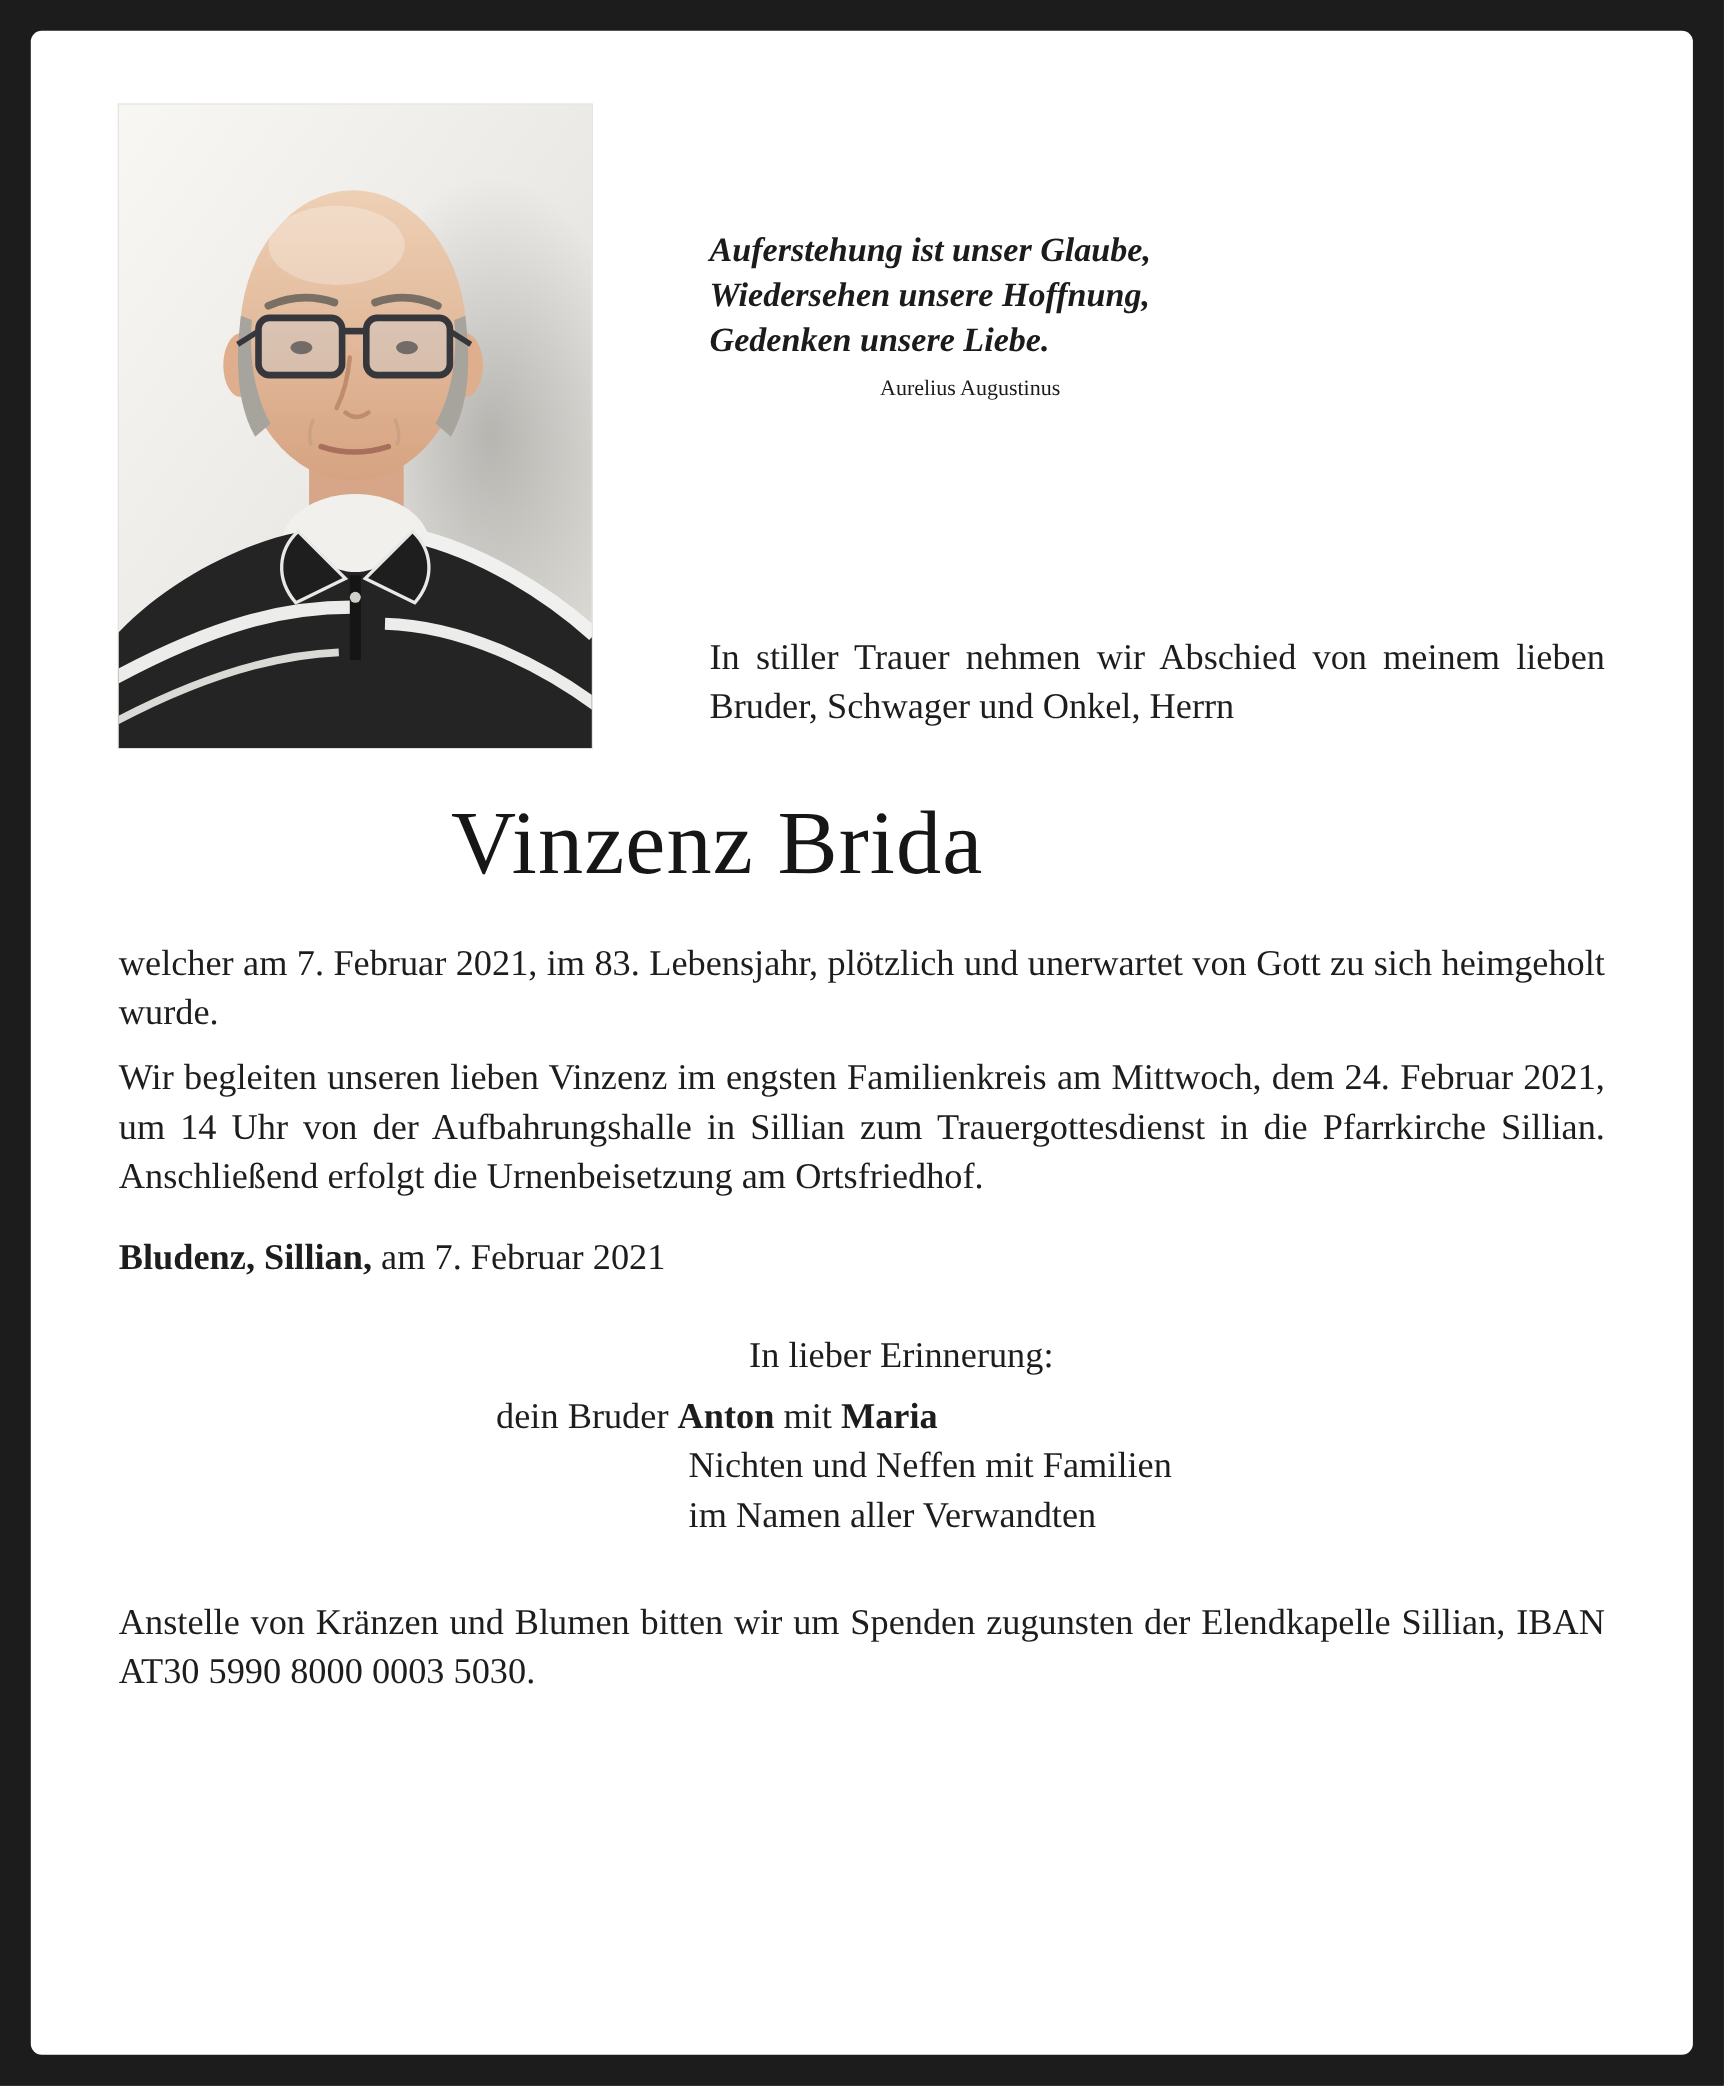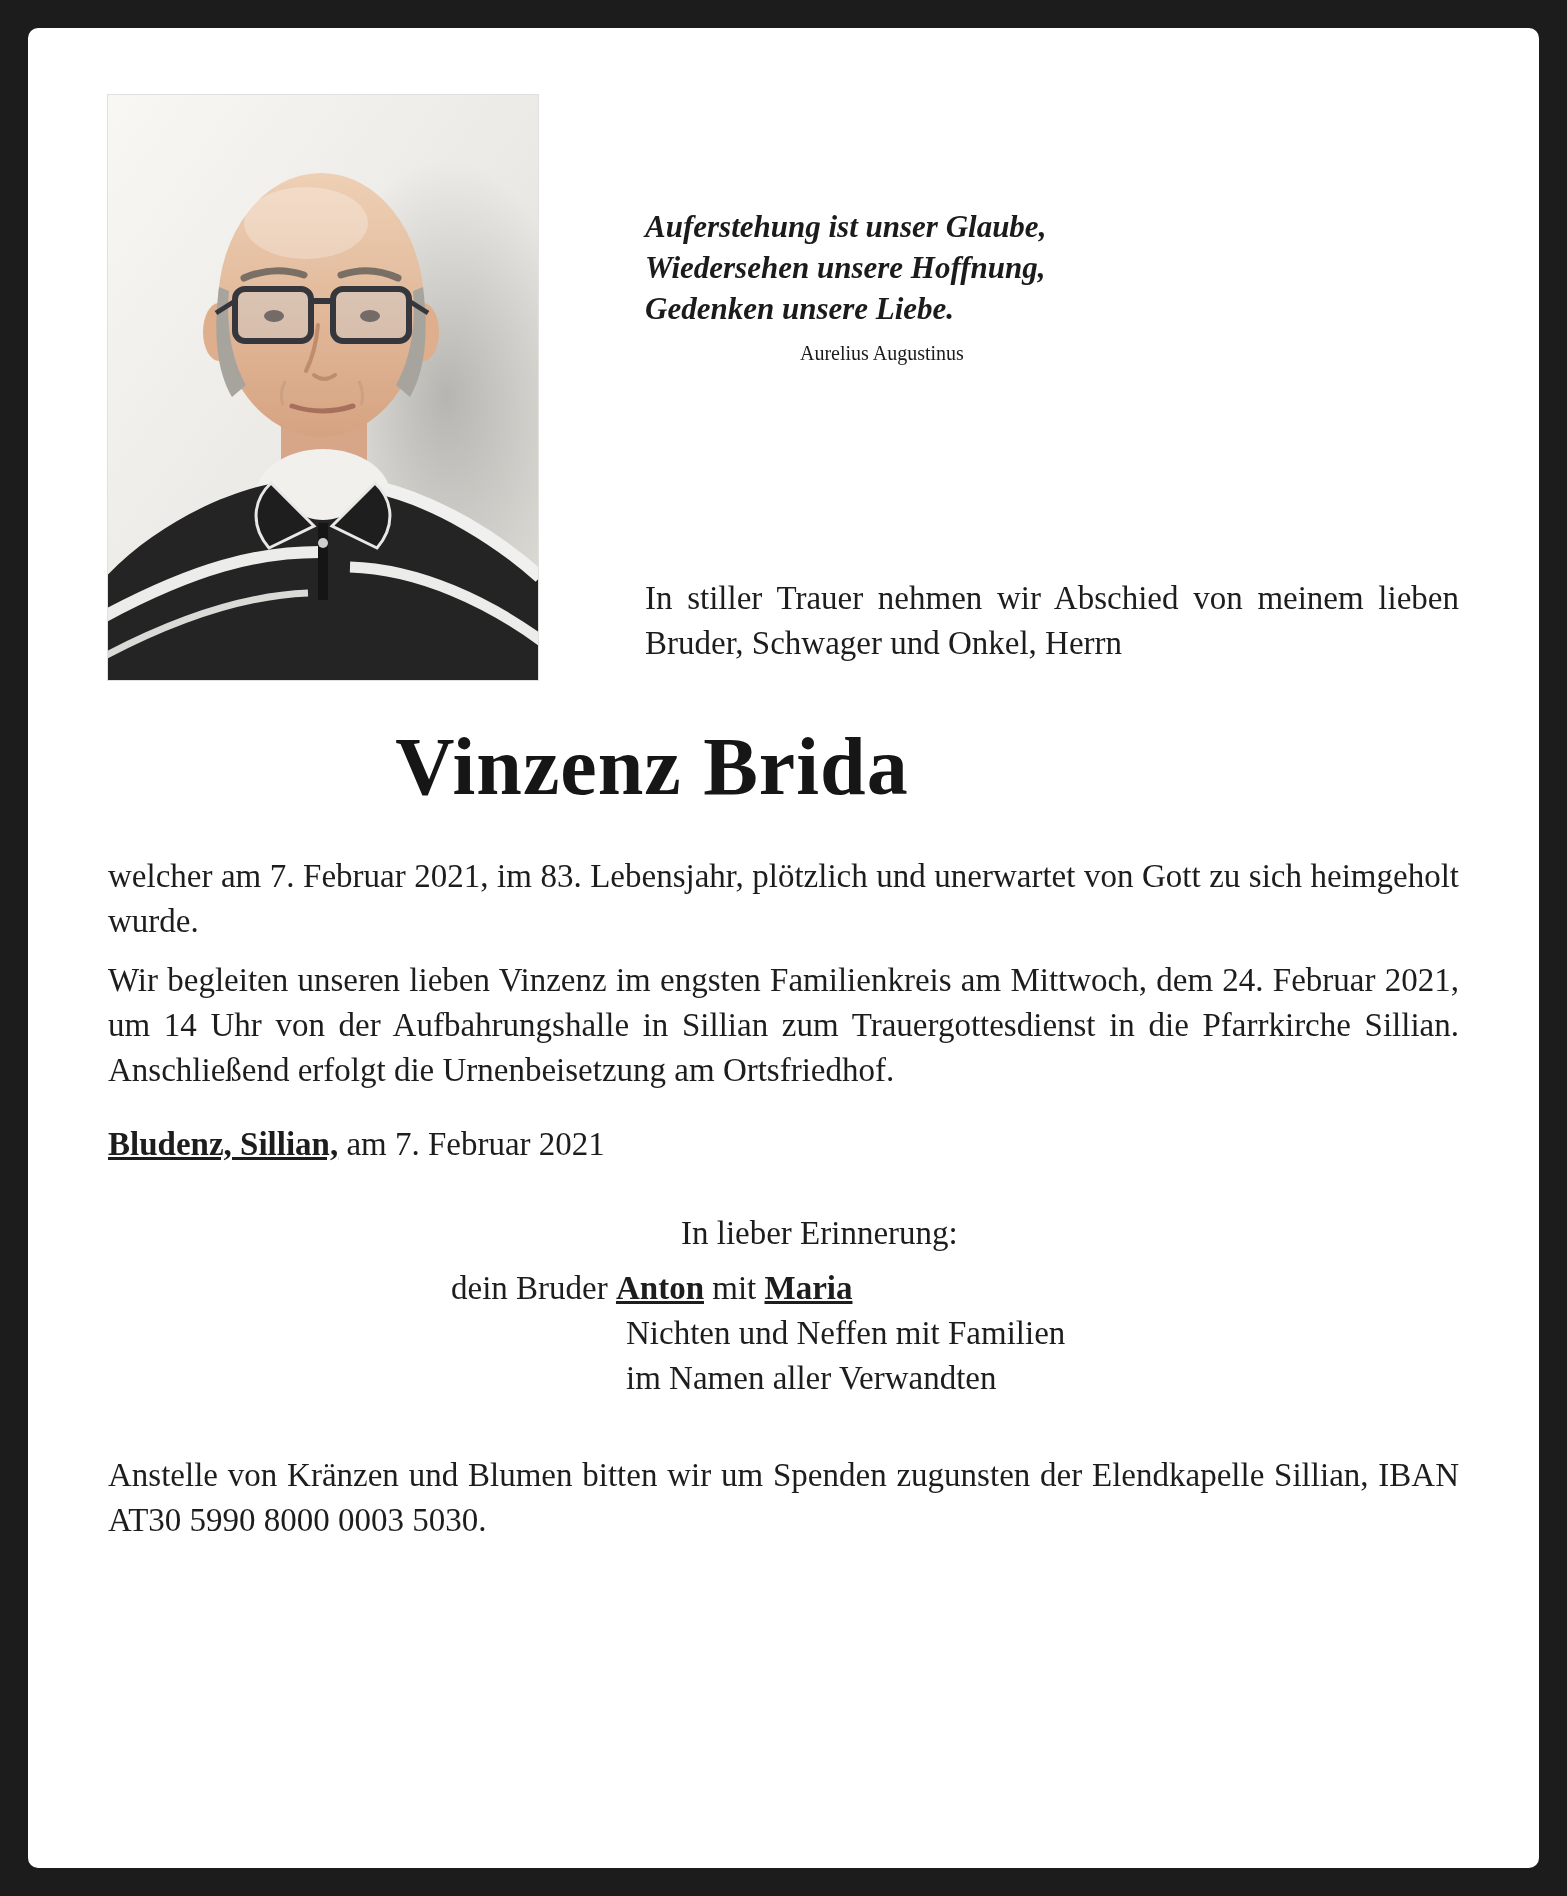--- a/index.html
+++ b/index.html
@@ -48,32 +48,32 @@
     margin-top:auto; margin-bottom:14px;
     font-size:33px; line-height:1.36;
     text-align:justify;
   }
   .name-wrap {
     width:1088px;
     margin-top:44px;
     text-align:center;
   }
   .deceased-name {
-    font-size:82px; font-weight:700;
+    font-size:82px; font-weight:400;
     letter-spacing:1px; line-height:1.05;
     color:#161616;
   }
   .body-par {
     font-size:33px; line-height:1.36;
     text-align:justify;
   }
   .p1 { margin-top:44px; }
   .p2 { margin-top:14px; }
   .dateline { margin-top:30px; font-size:33px; line-height:1.36; }
-  .bold { font-weight:bold;text-decoration:underline; }
+  .bold { font-weight:bold; }
   .remembrance { font-size:33px; line-height:1.36; }
   .rem-heading { margin-top:44px; padding-left:573px; }
   .rem-line1 { margin-top:10px; padding-left:343px; }
   .rem-line2 { padding-left:518px; }
   .rem-line3 { padding-left:518px; }
   .donation {
     margin-top:52px;
     font-size:33px; line-height:1.36;
     text-align:justify;
   }

